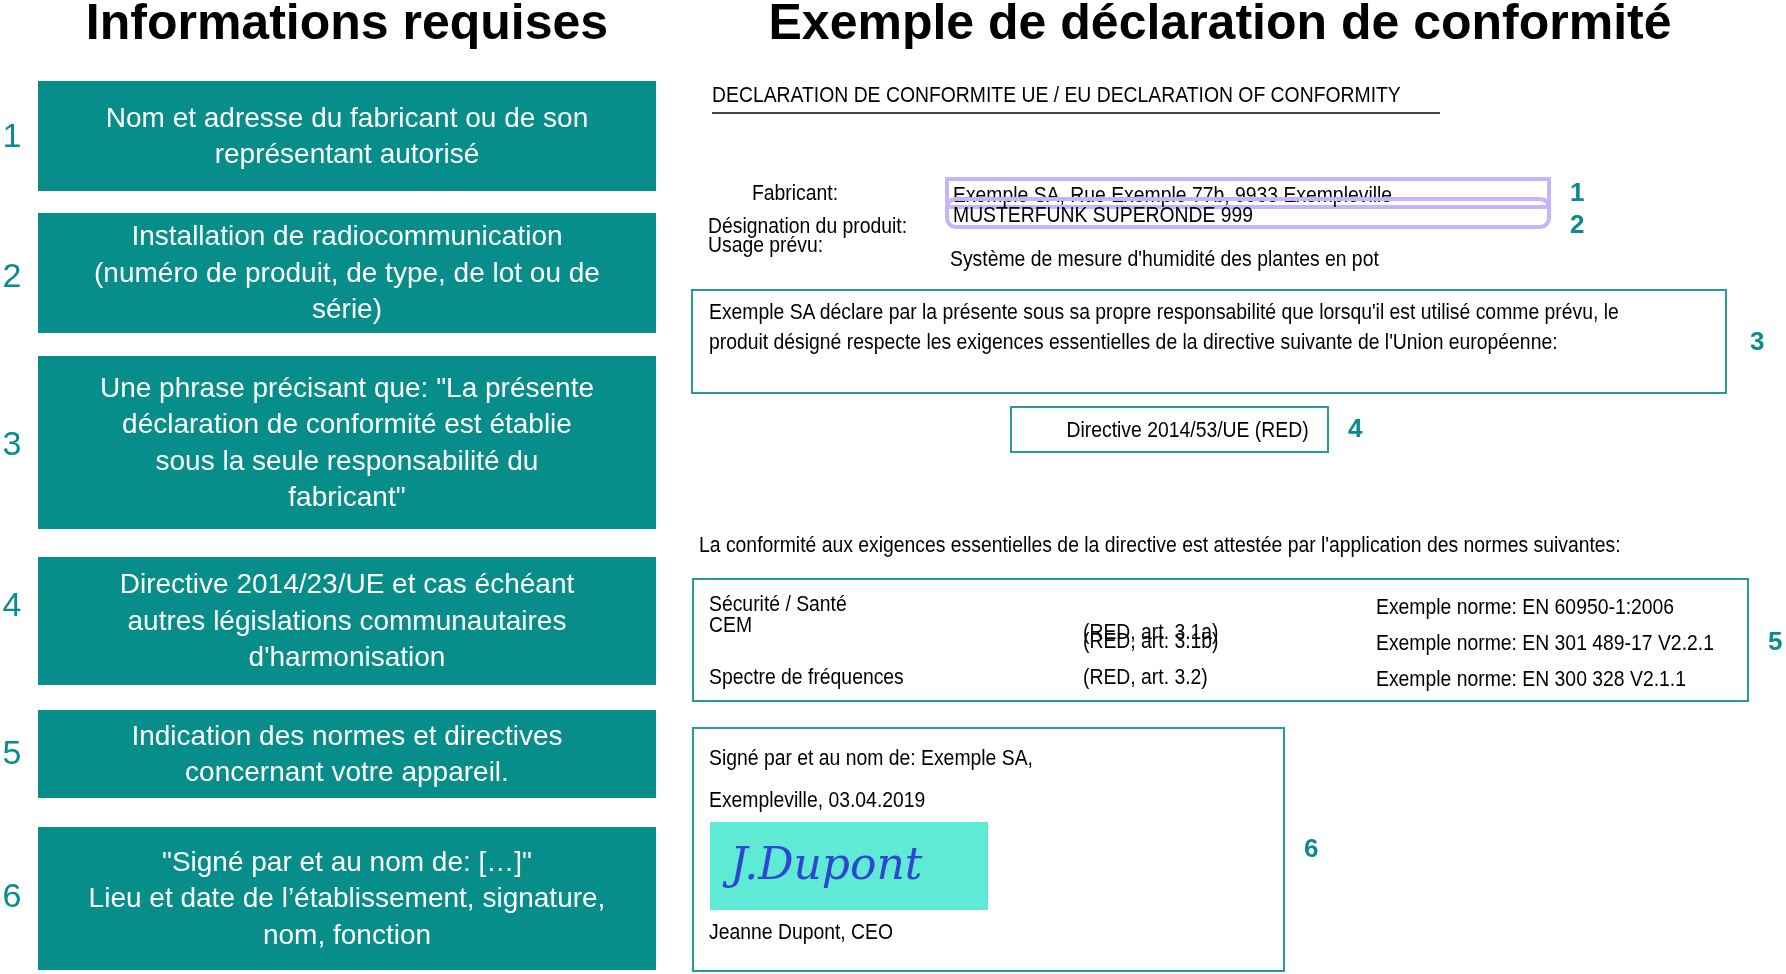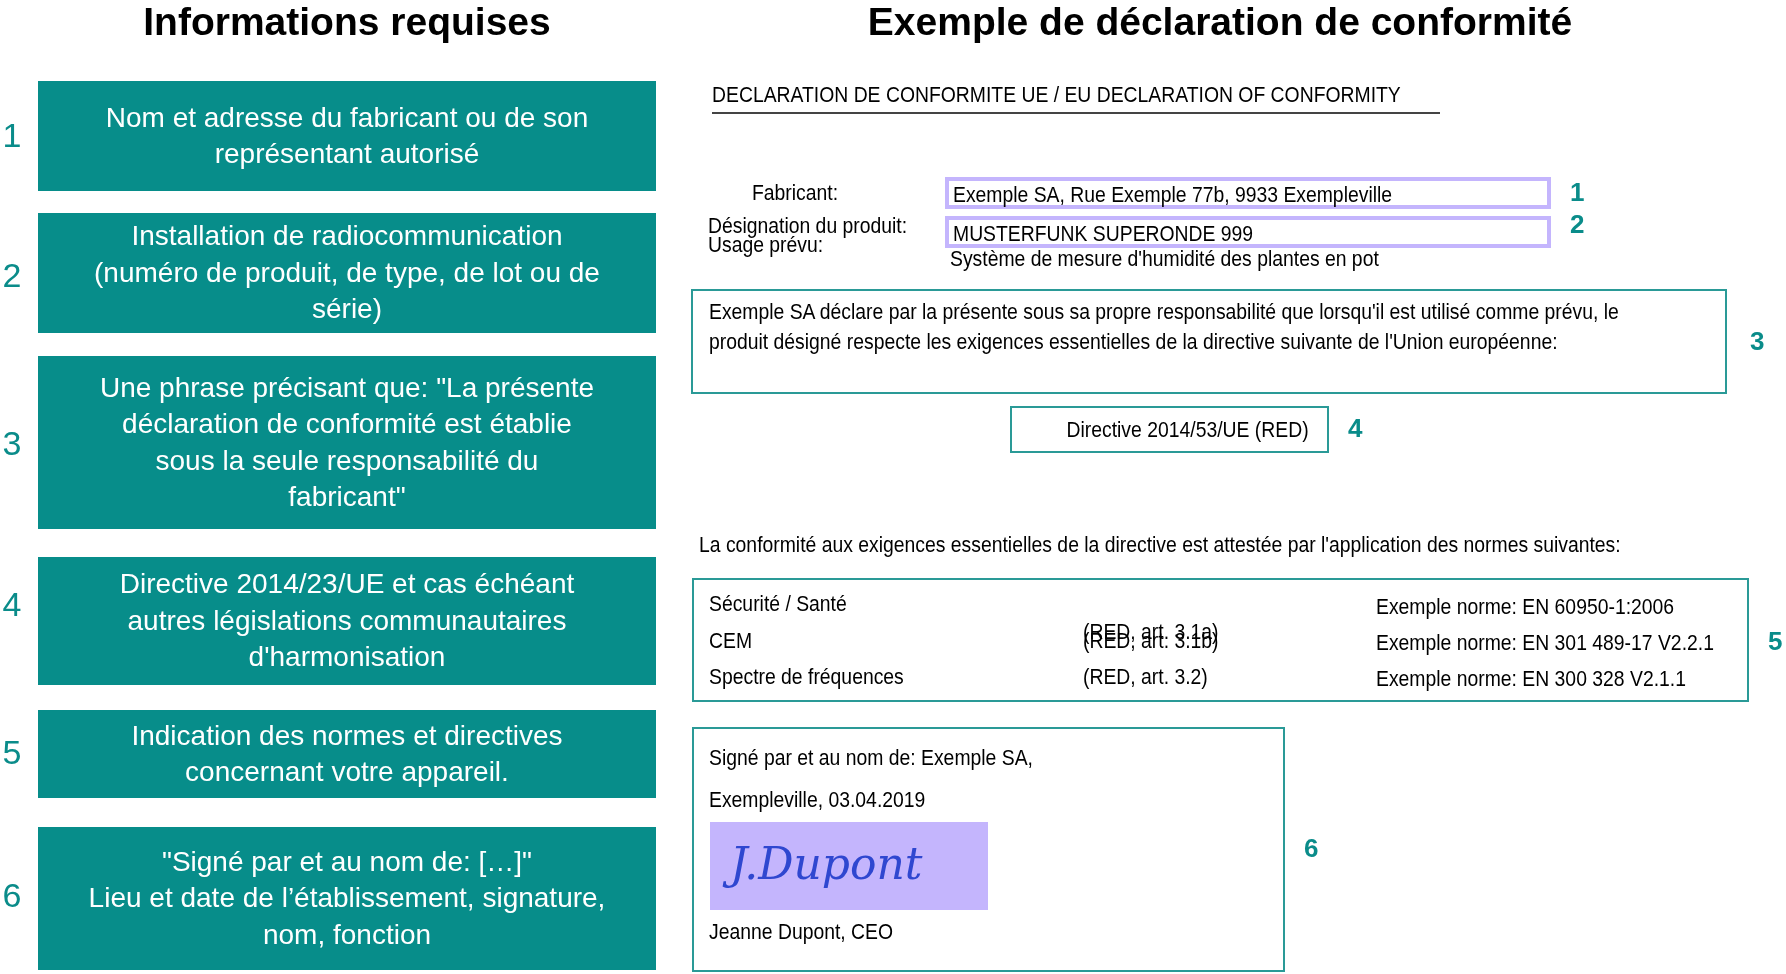--- a/index.html
+++ b/index.html
@@ -1,19 +1,19 @@
 <!DOCTYPE html>
 <html><head>
 <meta charset="utf-8">
 <style>
   html, body { margin:0; padding:0; background:#ffffff; }
   body { width:1786px; height:974px; position:relative; overflow:hidden;
          font-family:"Liberation Sans", sans-serif; color:#000; }
   .abs { position:absolute; }
-  .col-title { font-weight:bold; font-size:39px; text-align:center; top:0; line-height:44px; }
+  .col-title { font-weight:bold; font-size:50px; text-align:center; top:0; line-height:44px; }
   .req-num { color:#0a8c8a; font-size:34px; left:0; width:24px; text-align:center; }
   .req-box { background:#078d8a; color:#fff; left:38px; width:618px;
              display:flex; align-items:center; justify-content:center; text-align:center;
              font-size:28px; line-height:36.5px; box-sizing:border-box; padding:0 20px; }
   .doc-text { font-size:22px; white-space:nowrap; transform-origin:left center; }
   .teal-box { border:2px solid #2a9a97; box-sizing:border-box; }
   .mark { color:#0a8c8a; font-weight:bold; font-size:26px; }
   .field-box { border:4px solid #c4b5fd; box-sizing:border-box; left:945px; width:606px; height:32px;
                font-size:22px; line-height:28px; padding-left:4px; white-space:nowrap; }
   .narrow { transform:scaleX(0.88); transform-origin:left center; display:inline-block; }
@@ -61,21 +61,21 @@
   <div class="abs doc-text" style="left:712px;top:82px;">
     <span class="narrow">DECLARATION DE CONFORMITE UE / EU DECLARATION OF CONFORMITY</span>
   </div>
   <div class="abs" style="left:712px;top:112px;width:728px;height:2px;background:#444;"></div>
 
   <div class="abs doc-text" style="left:708px;top:180px;margin-left:44px;"><span class="narrow">Fabricant:</span></div>
   <div class="abs field-box" style="top:177px;"><span class="narrow">Exemple SA, Rue Exemple 77b, 9933 Exempleville</span></div>
   <div class="abs mark" style="left:1570px;top:177px;">1</div>
 
   <div class="abs doc-text" style="left:708px;top:213px;"><span class="narrow">Désignation du produit:</span></div>
-  <div class="abs field-box" style="top:216px;"><span class="narrow">MUSTERFUNK SUPERONDE 999</span></div>
+  <div class="abs field-box" style="top:197px;border-radius:11px;"><span class="narrow">MUSTERFUNK SUPERONDE 999</span></div>
   <div class="abs mark" style="left:1570px;top:209px;">2</div>
 
   <div class="abs doc-text" style="left:708px;top:232px;"><span class="narrow">Usage prévu:</span></div>
   <div class="abs doc-text" style="left:950px;top:246px;"><span class="narrow">Système de mesure d'humidité des plantes en pot</span></div>
 
   <div class="abs teal-box" style="left:691px;top:289px;width:1036px;height:105px;">
     <div class="abs doc-text" style="left:16px;top:8px;"><span class="narrow">Exemple SA déclare par la présente sous sa propre responsabilité que lorsqu'il est utilisé comme prévu, le</span></div>
     <div class="abs doc-text" style="left:16px;top:38px;"><span class="narrow">produit désigné respecte les exigences essentielles de la directive suivante de l'Union européenne:</span></div>
   </div>
   <div class="abs mark" style="left:1750px;top:326px;">3</div>
@@ -87,34 +87,34 @@
 
   <div class="abs doc-text" style="left:699px;top:532px;"><span class="narrow">La conformité aux exigences essentielles de la directive est attestée par l'application des normes suivantes:</span></div>
 
   <div class="abs teal-box" style="left:692px;top:578px;width:1057px;height:124px;">
     <div>
       <div class="abs doc-text" style="left:15px;top:11px;"><span class="narrow">Sécurité / Santé</span></div>
       <div class="abs doc-text" style="left:389px;top:11px;margin-top:28px;"><span class="narrow">(RED, art. 3.1a)</span></div>
       <div class="abs doc-text" style="left:682px;top:14px;"><span class="narrow">Exemple norme: EN 60950-1:2006</span></div>
     </div>
     <div>
-      <div class="abs doc-text" style="left:15px;top:48px;text-align:right;"><span class="narrow">CEM</span></div>
+      <div class="abs doc-text" style="left:15px;top:32px;text-align:right;"><span class="narrow">CEM</span></div>
       <div class="abs doc-text" style="left:389px;top:48px;"><span class="narrow">(RED, art. 3.1b)</span></div>
       <div class="abs doc-text" style="left:682px;top:50px;"><span class="narrow">Exemple norme: EN 301 489-17 V2.2.1</span></div>
     </div>
     <div>
       <div class="abs doc-text" style="left:15px;top:84px;"><span class="narrow">Spectre de fréquences</span></div>
       <div class="abs doc-text" style="left:389px;top:84px;"><span class="narrow">(RED, art. 3.2)</span></div>
       <div class="abs doc-text" style="left:682px;top:86px;"><span class="narrow">Exemple norme: EN 300 328 V2.1.1</span></div>
     </div>
   </div>
   <div class="abs mark" style="left:1768px;top:626px;">5</div>
 
   <div class="abs teal-box" style="left:692px;top:727px;width:593px;height:245px;">
     <div class="abs doc-text" style="left:15px;top:16px;"><span class="narrow">Signé par et au nom de: Exemple SA,</span></div>
     <div class="abs doc-text" style="left:15px;top:58px;"><span class="narrow">Exempleville, 03.04.2019</span></div>
-    <div class="abs" style="left:16px;top:93px;width:278px;height:88px;background:#c4b5fd;">
+    <div class="abs" style="left:16px;top:93px;width:278px;height:88px;background:#5eead4;">
       <span class="abs sig" style="left:20px;top:16px;">J.Dupont</span>
     </div>
     <div class="abs doc-text" style="left:15px;top:190px;"><span class="narrow">Jeanne Dupont, CEO</span></div>
   </div>
   <div class="abs mark" style="left:1304px;top:833px;">6</div>
 </div>
 
 </body></html>

